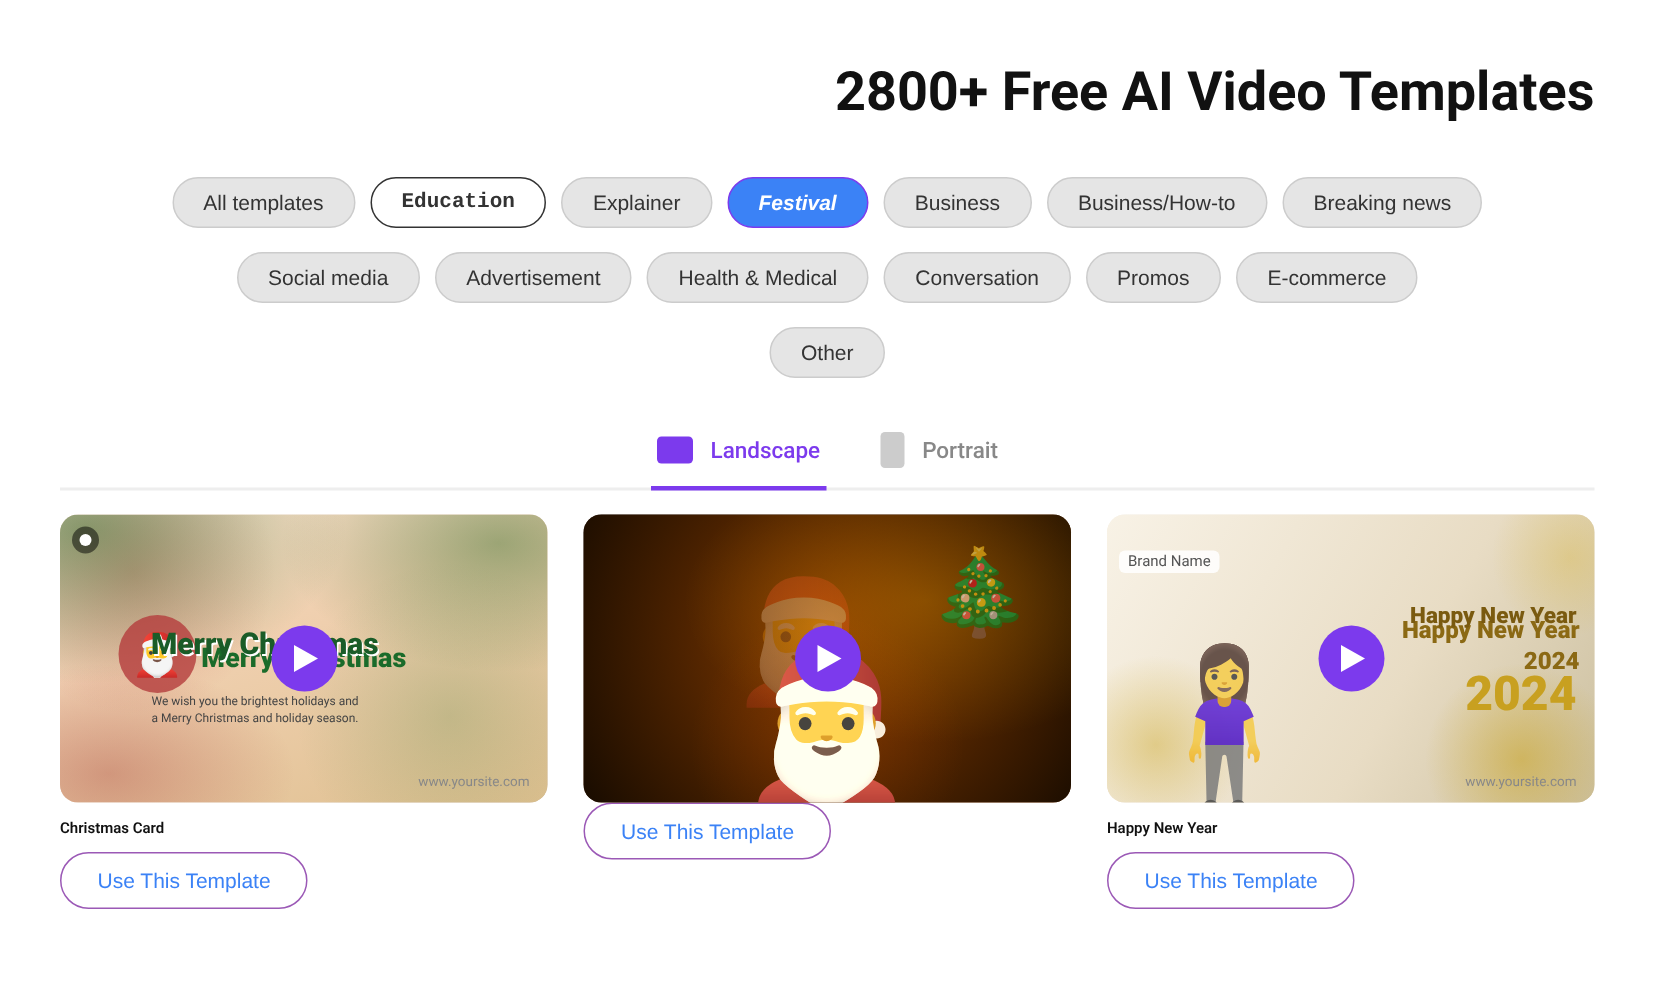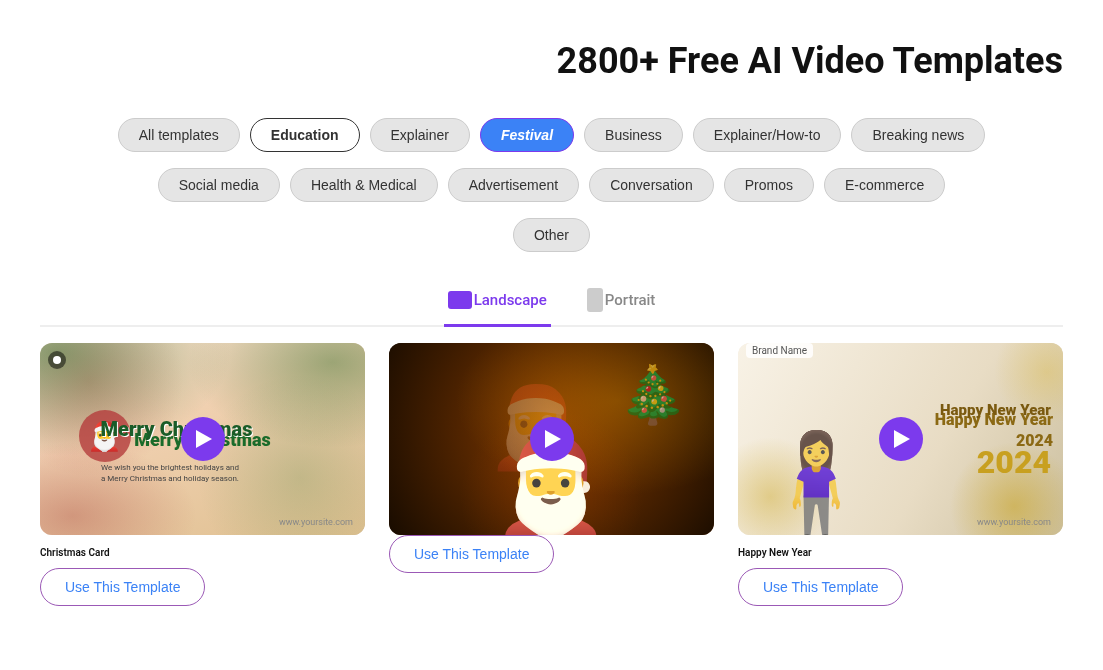--- a/index.html
+++ b/index.html
@@ -42,20 +42,21 @@
       background: #e5e5e5;
       color: #333;
       white-space: nowrap;
       transition: all 0.15s;
     }
 
     .filter-btn.active-outline {
       border-color: #333;
       font-weight: 600;
       background: #fff;
+      font-family: Liberation Mono, monospace;
     }
 
     .filter-btn.active-fill {
       background: #3b82f6;
       border-color: #7c3aed;
       color: #fff;
       font-weight: 600;
       font-style: italic;
     }
 
@@ -64,21 +65,21 @@
       justify-content: center;
       gap: 32px;
       margin: 28px 0 16px;
       border-bottom: 2px solid #eee;
       padding-bottom: 0;
     }
 
     .layout-tab {
       display: flex;
       align-items: center;
-      gap: 2px;
+      gap: 12px;
       padding: 8px 4px 12px;
       font-size: 15px;
       font-weight: 500;
       cursor: pointer;
       color: #888;
       border-bottom: 3px solid transparent;
       margin-bottom: -2px;
     }
 
     .layout-tab.active {
@@ -281,21 +282,21 @@
       z-index: 2;
       bottom: 28%;
       right: 12px;
       font-size: 32px;
       font-weight: 900;
       color: #c8a020;
     }
 
     .brand-tag {
       position: absolute;
-      top: 0;
+      top: 24px;
       left: 8px;
       background: rgba(255,255,255,0.85);
       border-radius: 4px;
       padding: 2px 6px;
       font-size: 10px;
       color: #555;
       z-index: 3;
     }
 
     .record-dot {
@@ -326,28 +327,28 @@
 <div class="page-wrapper">
 
   <h1 class="page-title">2800+ Free AI Video Templates</h1>
 
   <div class="category-filters">
     <button class="filter-btn">All templates</button>
     <button class="filter-btn active-outline">Education</button>
     <button class="filter-btn">Explainer</button>
     <button class="filter-btn active-fill">Festival</button>
     <button class="filter-btn">Business</button>
-    <button class="filter-btn">Explainer/How-to</button>
+    <button class="filter-btn">Business/How-to</button>
     <button class="filter-btn">Breaking news</button>
   </div>
 
   <div class="category-filters">
     <button class="filter-btn">Social media</button>
+    <button class="filter-btn">Advertisement</button>
     <button class="filter-btn">Health &amp; Medical</button>
-    <button class="filter-btn">Advertisement</button>
     <button class="filter-btn">Conversation</button>
     <button class="filter-btn">Promos</button>
     <button class="filter-btn">E-commerce</button>
   </div>
 
   <div class="category-filters">
     <button class="filter-btn">Other</button>
   </div>
 
   <div class="layout-tabs">

